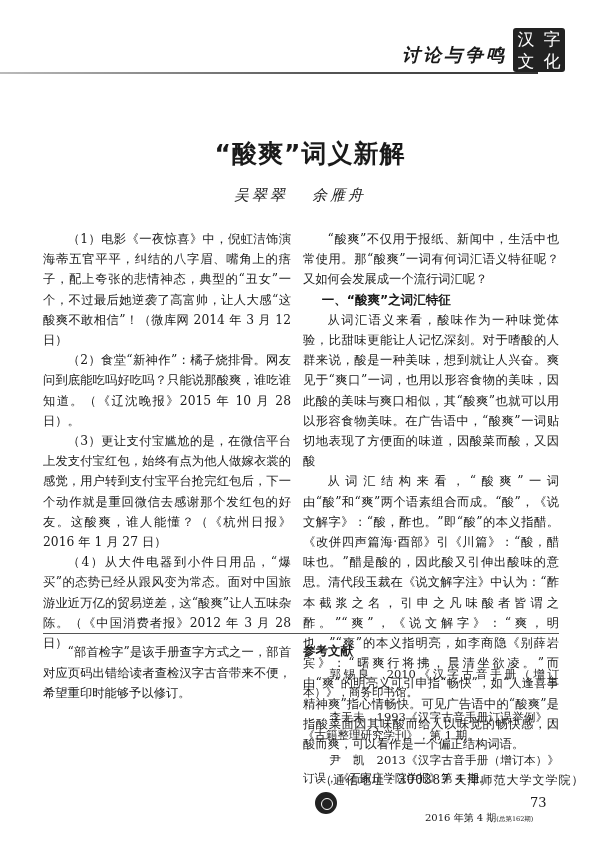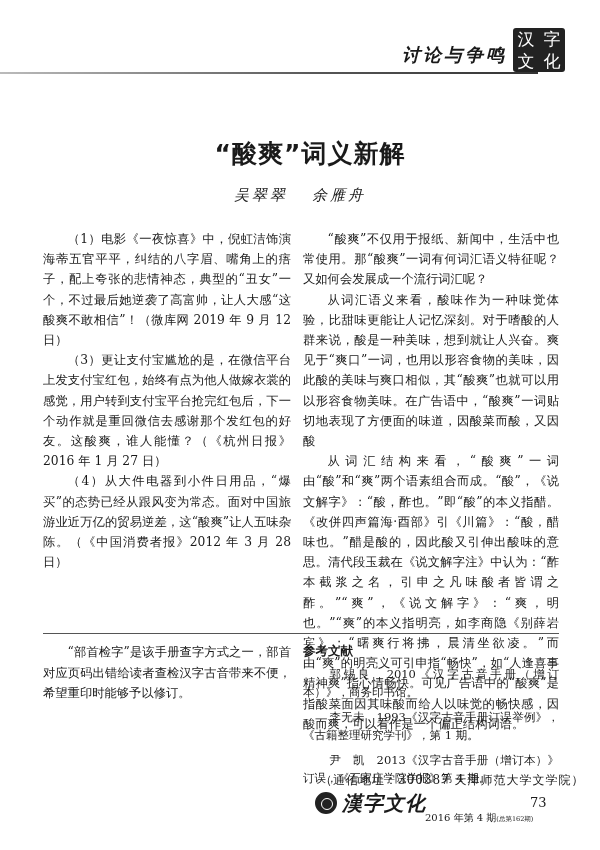--- a/index.html
+++ b/index.html
@@ -77,27 +77,29 @@
   <div class="header-rule"></div>
 </div>
 
 <h1 class="title">“酸爽”词义新解</h1>
 <div class="authors">
   <span>吴翠翠</span>
   <span>余雁舟</span>
 </div>
 
 <div class="col col-left">
-  <p>（1）电影《一夜惊喜》中，倪虹洁饰演海蒂五官平平，纠结的八字眉、嘴角上的痦子，配上夸张的悲情神态，典型的“丑女”一个，不过最后她逆袭了高富帅，让人大感“这酸爽不敢相信”！（微库网 2019 年 9 月 12 日）</p>
+  <p>（1）电影《一夜惊喜》中，倪虹洁饰演海蒂五官平平，纠结的八字眉、嘴角上的痦子，配上夸张的悲情神态，典型的“丑女”一个，不过最后她逆袭了高富帅，让人大感“这酸爽不敢相信”！（微库网 2014 年 3 月 12 日）</p>
+  <p>（2）食堂“新神作”：橘子烧排骨。网友问到底能吃吗好吃吗？只能说那酸爽，谁吃谁知道。（《辽沈晚报》2015 年 10 月 28 日）。</p>
   <p>（3）更让支付宝尴尬的是，在微信平台上发支付宝红包，始终有点为他人做嫁衣裳的感觉，用户转到支付宝平台抢完红包后，下一个动作就是重回微信去感谢那个发红包的好友。这酸爽，谁人能懂？（《杭州日报》2016 年 1 月 27 日）</p>
   <p>（4）从大件电器到小件日用品，“爆买”的态势已经从跟风变为常态。面对中国旅游业近万亿的贸易逆差，这“酸爽”让人五味杂陈。（《中国消费者报》2012 年 3 月 28 日）</p>
 </div>
 
 <div class="col col-right">
   <p>“酸爽”不仅用于报纸、新闻中，生活中也常使用。那“酸爽”一词有何词汇语义特征呢？又如何会发展成一个流行词汇呢？</p>
+  <p class="subhead">一、“酸爽”之词汇特征</p>
   <p>从词汇语义来看，酸味作为一种味觉体验，比甜味更能让人记忆深刻。对于嗜酸的人群来说，酸是一种美味，想到就让人兴奋。爽见于“爽口”一词，也用以形容食物的美味，因此酸的美味与爽口相似，其“酸爽”也就可以用以形容食物美味。在广告语中，“酸爽”一词贴切地表现了方便面的味道，因酸菜而酸，又因酸</p>
   <p>从词汇结构来看，“酸爽”一词由“酸”和“爽”两个语素组合而成。“酸”，《说文解字》：“酸，酢也。”即“酸”的本义指醋。《改併四声篇海·酉部》引《川篇》：“酸，醋味也。”醋是酸的，因此酸又引伸出酸味的意思。清代段玉裁在《说文解字注》中认为：“酢本截浆之名，引申之凡味酸者皆谓之酢。”“爽”，《说文解字》：“爽，明也。”“爽”的本义指明亮，如李商隐《别薛岩宾》：“曙爽行将拂，晨清坐欲凌。”而由“爽”的明亮义可引申指“畅快”，如“人逢喜事精神爽”指心情畅快。可见广告语中的“酸爽”是指酸菜面因其味酸而给人以味觉的畅快感，因酸而爽，可以看作是一个偏正结构词语。</p>
 </div>
 
 <div class="mid-rule-left"></div>
 <div class="mid-rule-right"></div>
 
 <div class="lower-left">
   <p class="indent">“部首检字”是该手册查字方式之一，部首对应页码出错给读者查检汉字古音带来不便，希望重印时能够予以修订。</p>
 </div>
@@ -106,18 +108,17 @@
   <h3>参考文献</h3>
   <p>郭锡良　2010《汉字古音手册（增订本）》，商务印书馆。</p>
   <p>李无未　1993《汉字古音手册订误举例》，《古籍整理研究学刊》，第 1 期。</p>
   <p>尹　凯　2013《汉字古音手册（增订本）》订误，《石家庄学院学报》第 4 期。</p>
 </div>
 
 <div class="address">（通信地址：300387 天津师范大学文学院）</div>
 
 <div class="footer">
   <div class="logo-circle"></div>
-  <div class="journal-name">漢字文化</div>
   <div class="issue">
     <span>2016 年第 4 期</span><small>(总第162期)</small>
   </div>
   <div class="page-num">73</div>
 </div>
 
 </body></html>

